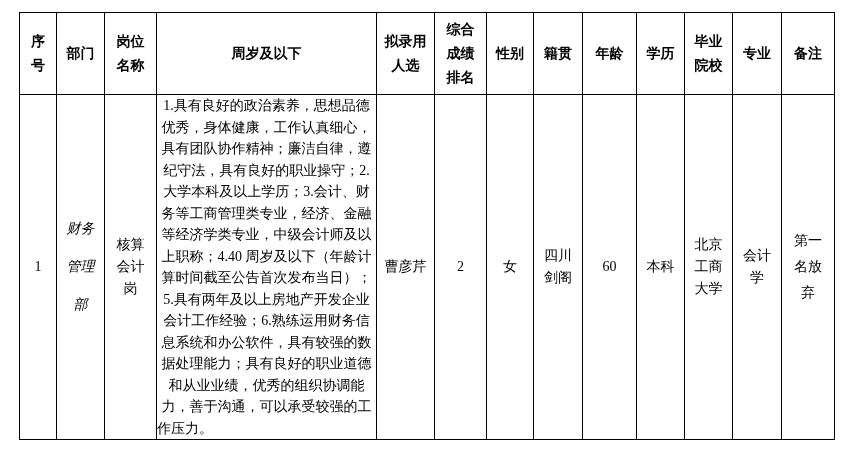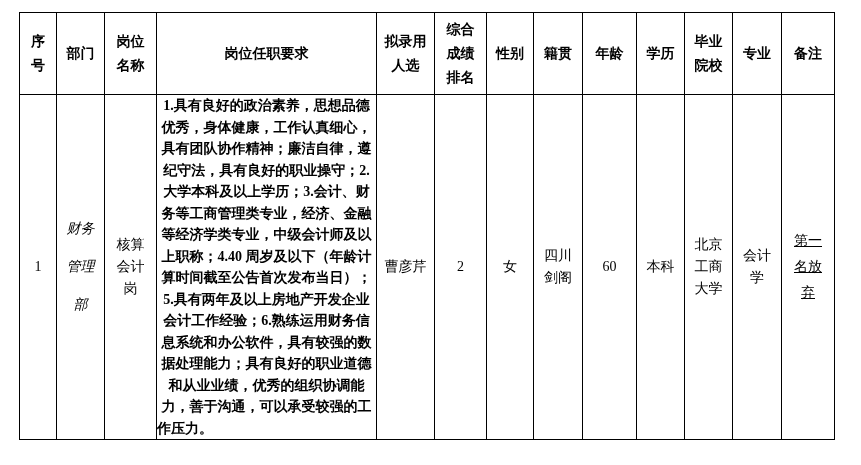--- a/index.html
+++ b/index.html
@@ -36,29 +36,29 @@
     overflow: hidden;
   }
   table.recruit th {
     font-weight: bold;
     line-height: 24px;
   }
   tr.header-row { height: 82px; }
   tr.data-row   { height: 344px; }
   td.ct   { line-height: 22px; font-weight: normal; }
   td.dept { line-height: 38px; font-style: italic; }
-  td.note { line-height: 26px; text-decoration: underline; }
+  td.note { line-height: 26px; }
   td.req {
     white-space: normal;
     text-align: justify;
     text-align-last: left;
     vertical-align: top;
     padding: 3px 3px 2px 4px;
     line-height: 21.5px;
-    font-weight: bold;
+    font-weight: normal;
   }
 </style>
 </head>
 <body>
 
 <div class="canvas">
   <table class="recruit">
     <colgroup>
       <col style="width:37px">
       <col style="width:48px">
@@ -74,21 +74,21 @@
       <col style="width:49px">
       <col style="width:53px">
     </colgroup>
     <tbody>
       <tr class="header-row">
         <th>序
 号</th>
         <th>部门</th>
         <th>岗位
 名称</th>
-        <th>岗位任职要求</th>
+        <th>周岁及以下</th>
         <th>拟录用
 人选</th>
         <th>综合
 成绩
 排名</th>
         <th>性别</th>
         <th>籍贯</th>
         <th>年龄</th>
         <th>学历</th>
         <th>毕业

